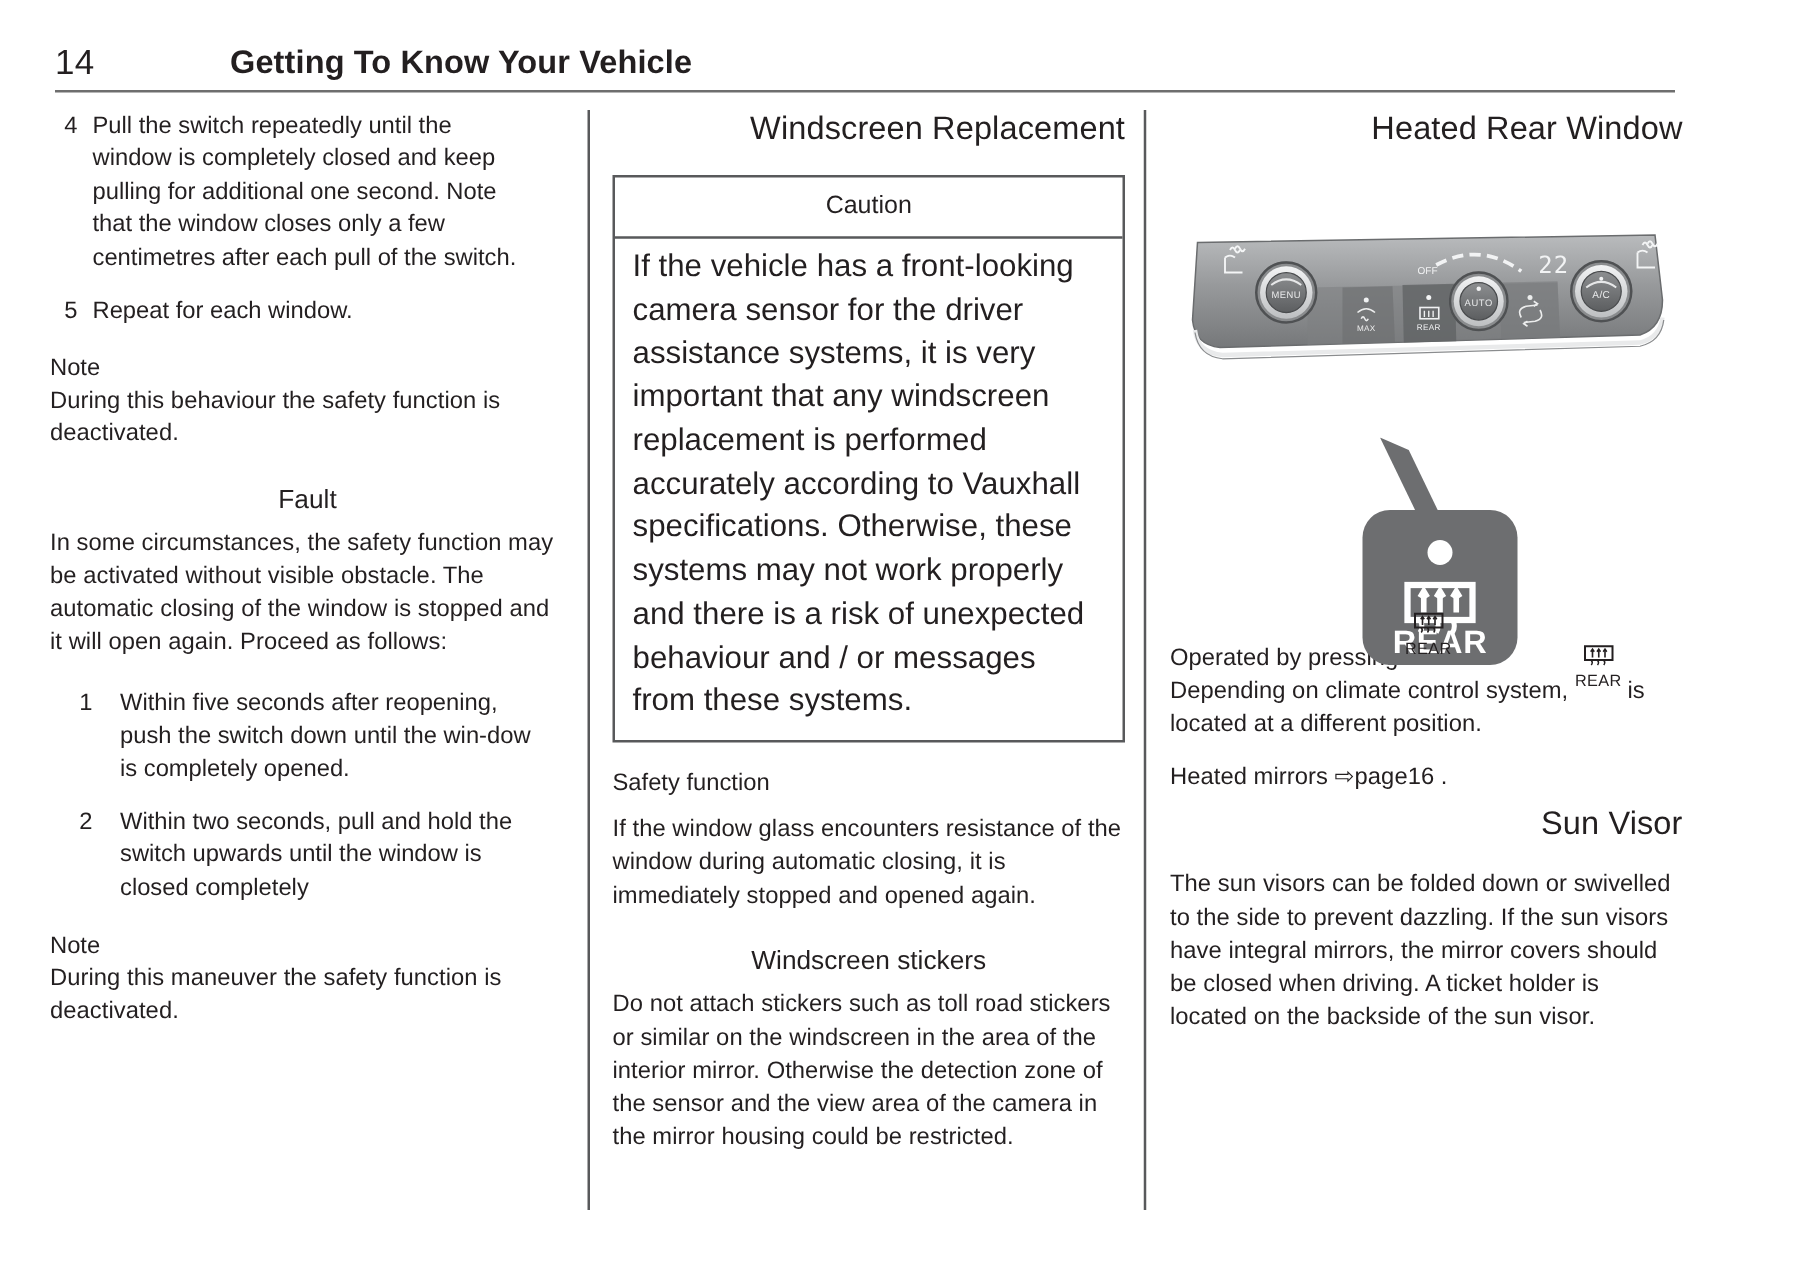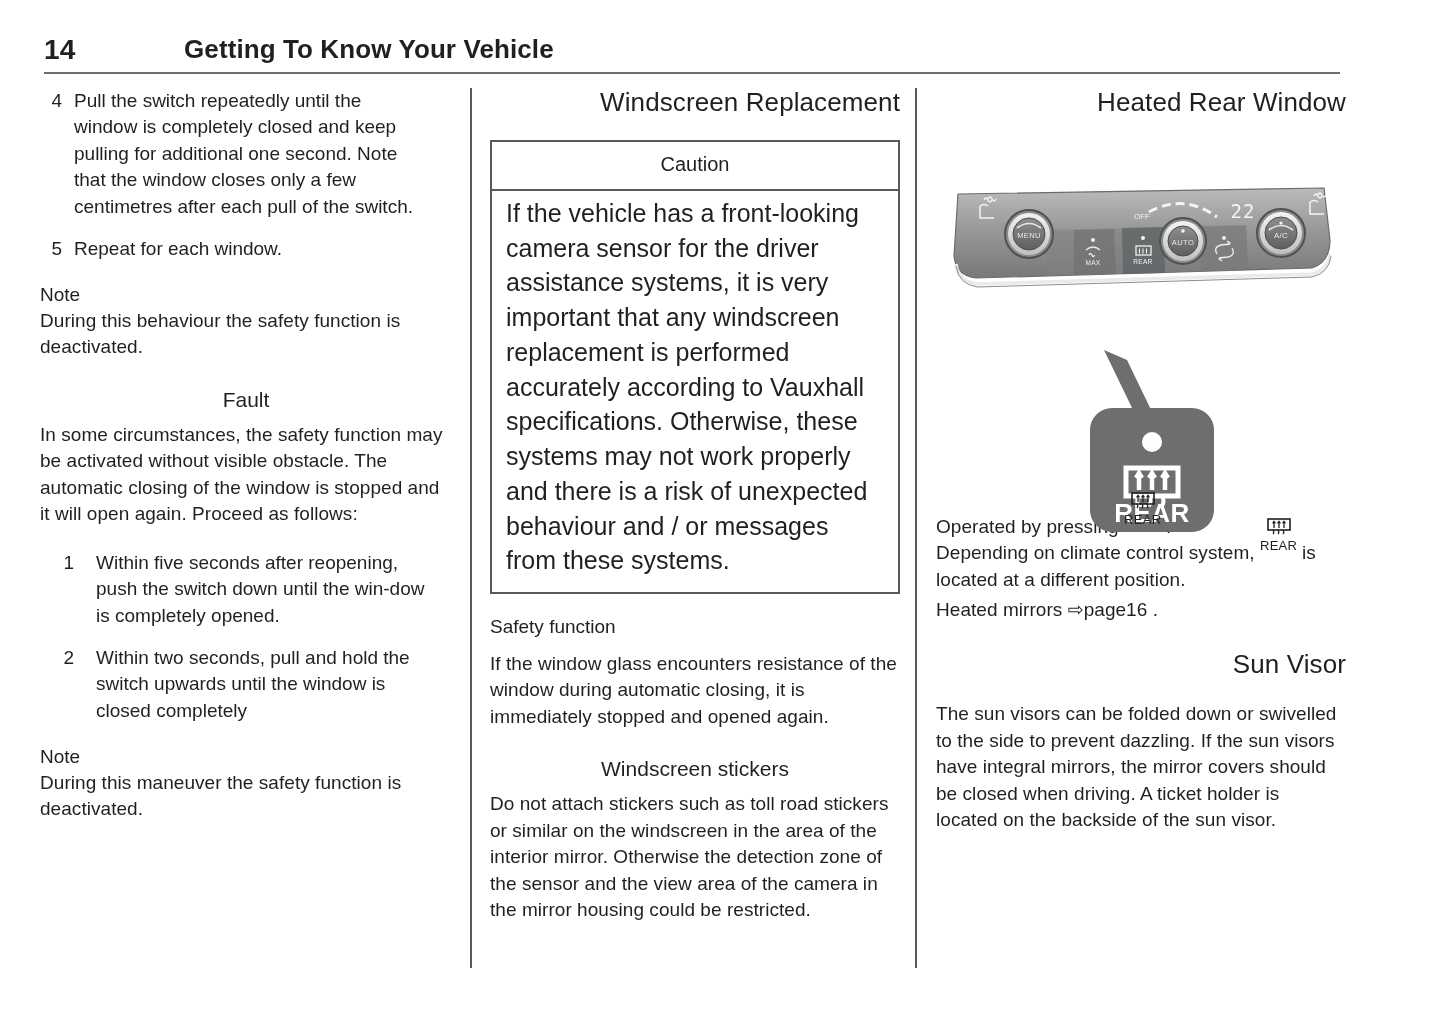--- a/index.html
+++ b/index.html
@@ -22,21 +22,21 @@
     left: 44px;
     top: 34px;
     width: 1296px;
     height: 44px;
   }
   .page-number {
     position: absolute;
     left: 0;
     top: 0;
     font-size: 28px;
-    font-weight: 700;
+    font-weight: 400;
     letter-spacing: 0.2px;
   }
   .page-title {
     position: absolute;
     left: 140px;
     top: 0;
     font-size: 26px;
     font-weight: 700;
     letter-spacing: 0.1px;
   }
@@ -405,19 +405,19 @@
             </g>
             <g stroke="#231f20" stroke-width="1.2" fill="none">
               <path d="M7 13 q1.6 2.2 0 4"></path>
               <path d="M12 13 q1.6 2.2 0 4"></path>
               <path d="M17 13 q1.6 2.2 0 4"></path>
             </g>
           </svg></span><span class="gtext">REAR</span></span><span>is located at a different position.</span>
   </p>
 
 
-  <p class="body" style="margin-top:4px">
+  <p class="body" style="margin-top:16px">
     <span>Heated mirrors </span><span class="ref-arrow">⇨</span><span>page16</span><span> .</span>
   </p>
 
-  <h1 class="sec-title" style="margin-top:26px">Sun Visor</h1>
+  <h1 class="sec-title" style="margin-top:8px">Sun Visor</h1>
   <p class="body">The sun visors can be folded down or swivelled to the side to prevent dazzling. If the sun visors have integral mirrors, the mirror covers should be closed when driving. A ticket holder is located on the backside of the sun visor.</p>
 </div>
 
 </body></html>

